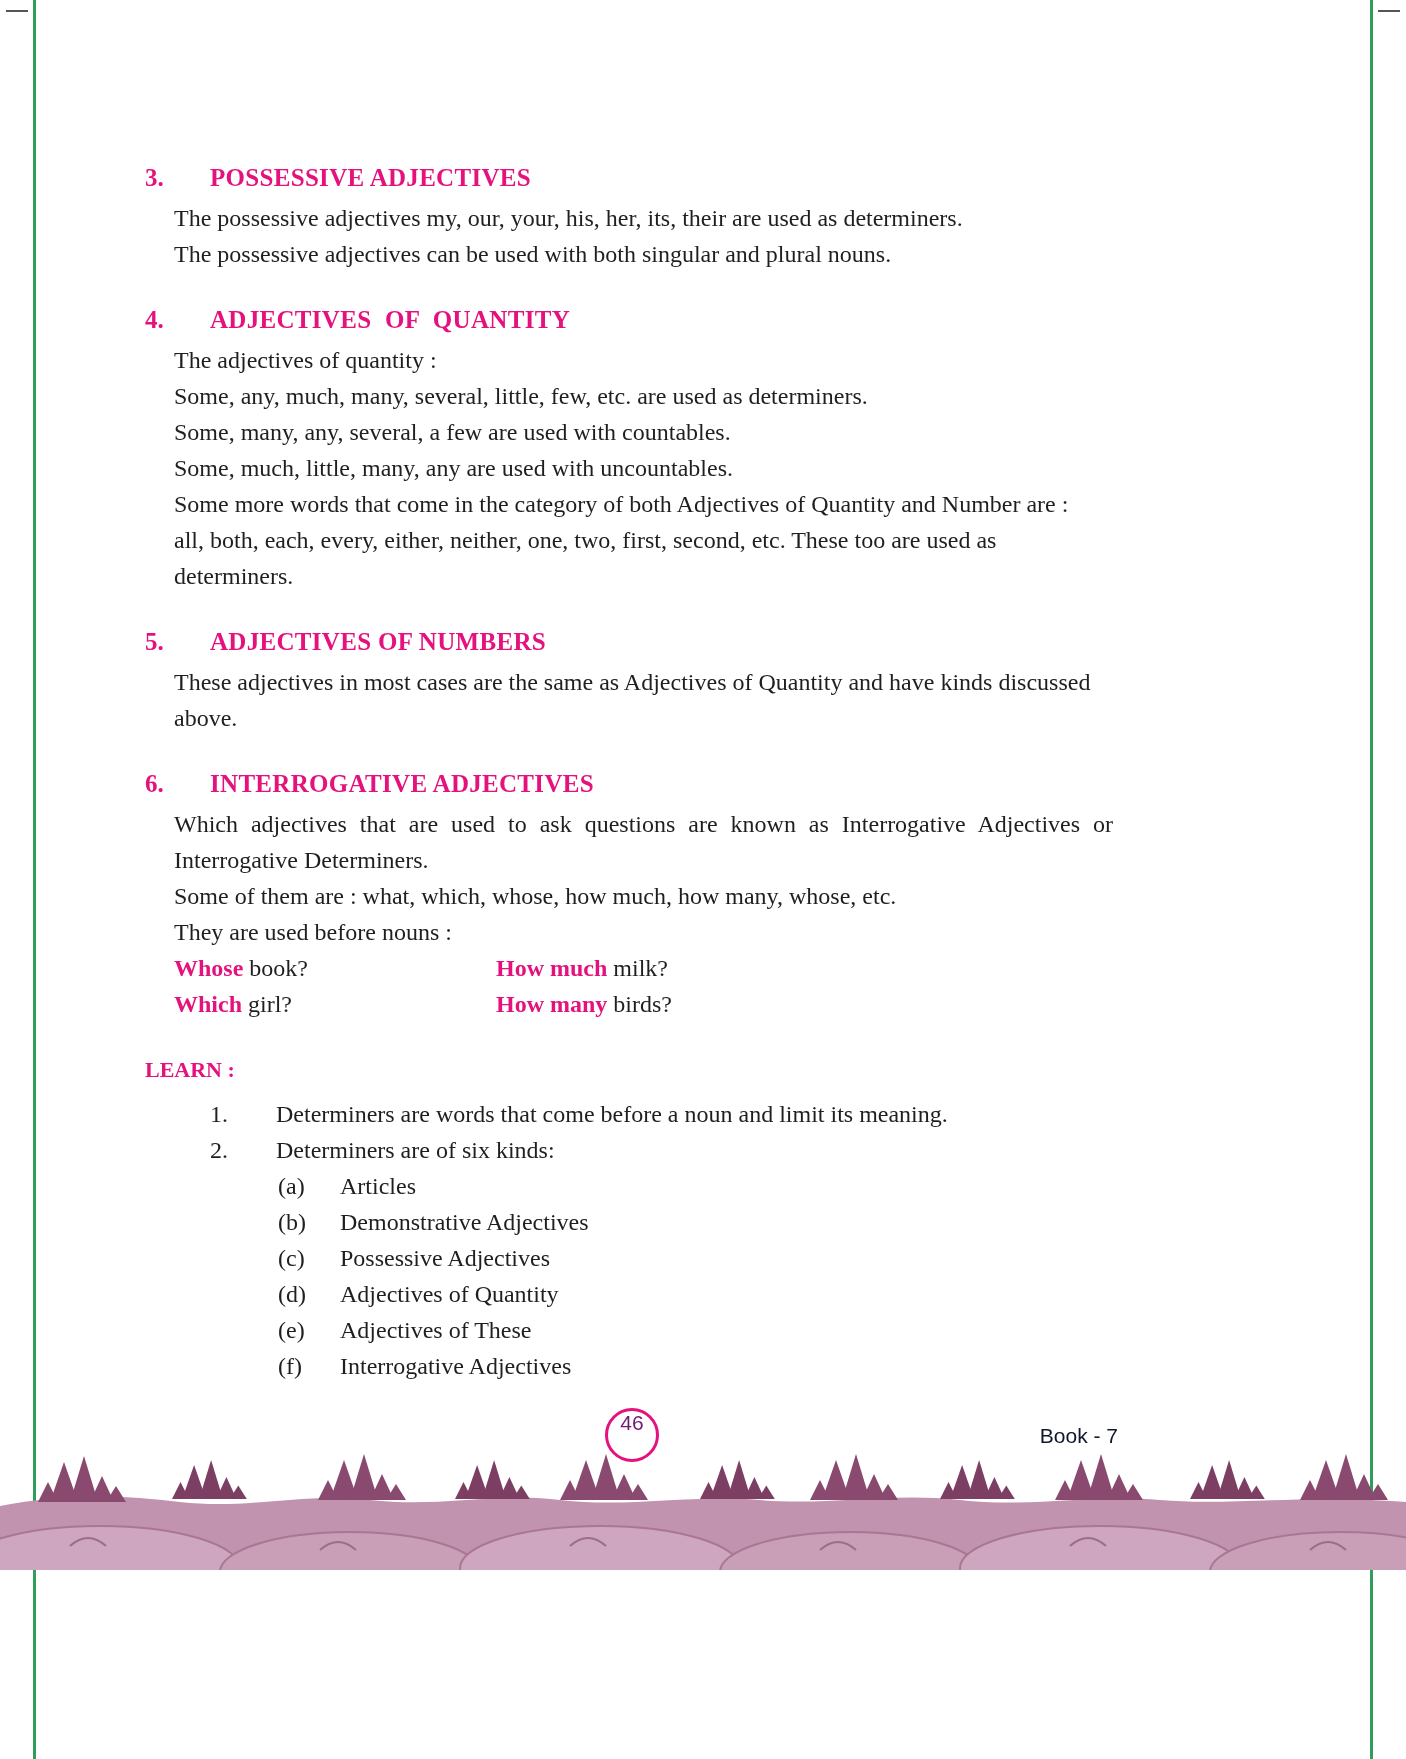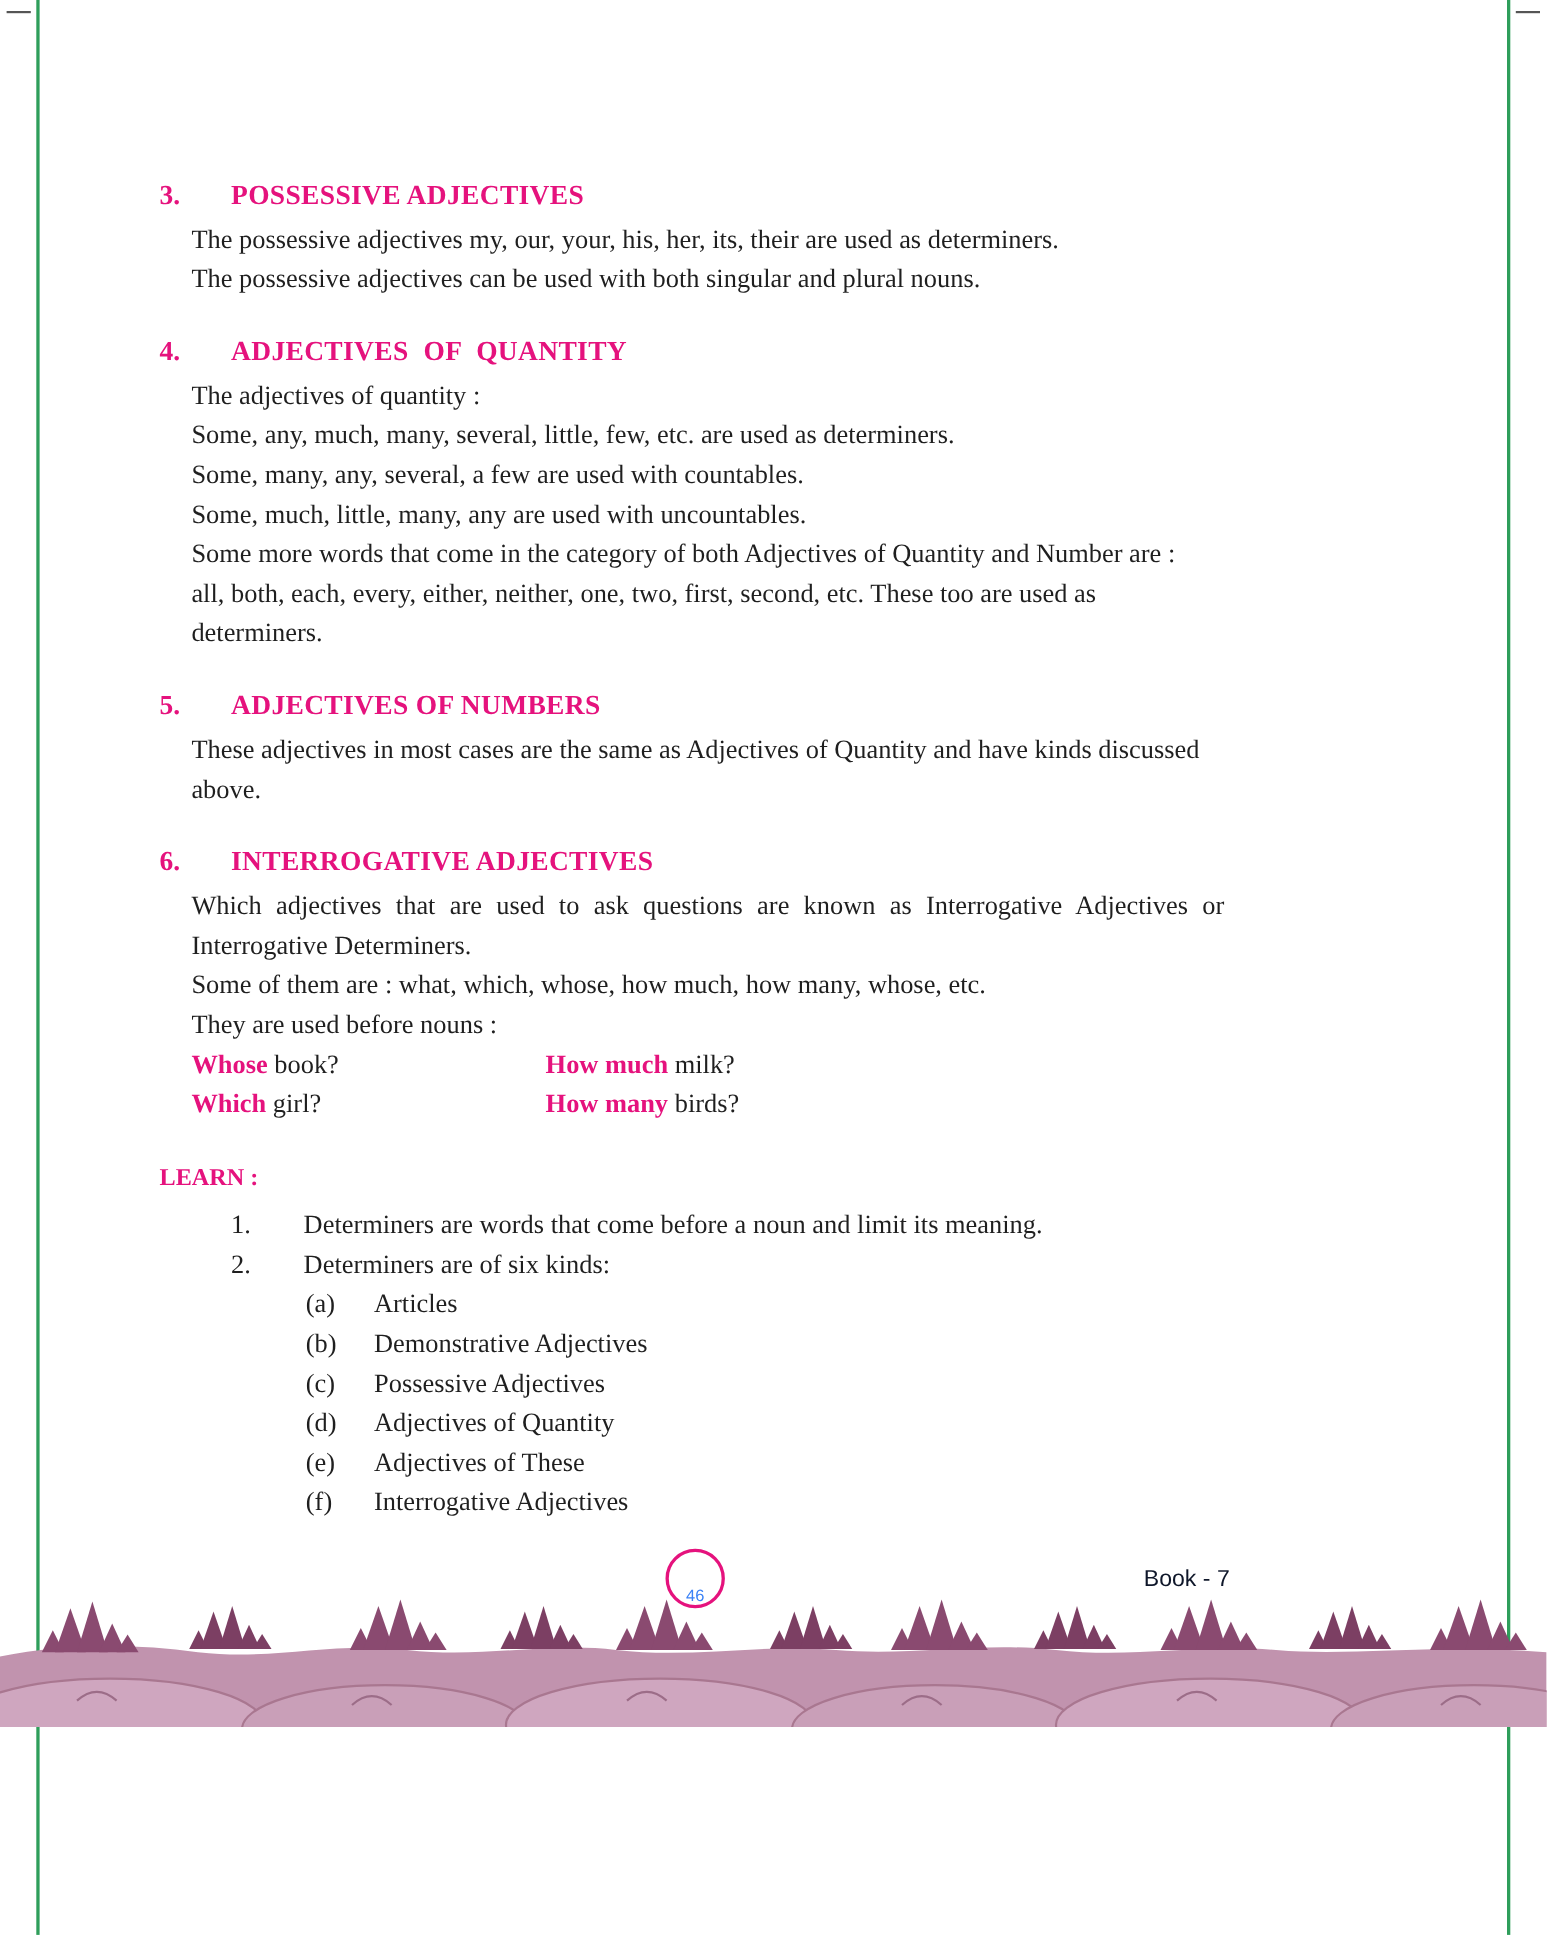--- a/index.html
+++ b/index.html
@@ -87,25 +87,25 @@
   .page-badge {
     position: absolute;
     left: 605px;
     top: 1408px;
     width: 48px;
     height: 48px;
     border: 3px solid #e5127d;
     border-radius: 50%;
     background: #ffffff;
     display: flex;
-    align-items: flex-end;
+    align-items: flex-start;
     justify-content: center;
     font-family: "Liberation Sans", sans-serif;
-    font-size: 15px;
-    color: #3b82f6;
+    font-size: 21px;
+    color: #701a75;
     z-index: 3;
   }
   .book-label {
     position: absolute;
     right: 288px;
     top: 1424px;
     font-family: "Liberation Sans", sans-serif;
     font-size: 21px;
     color: #0f172a;
     z-index: 3;

